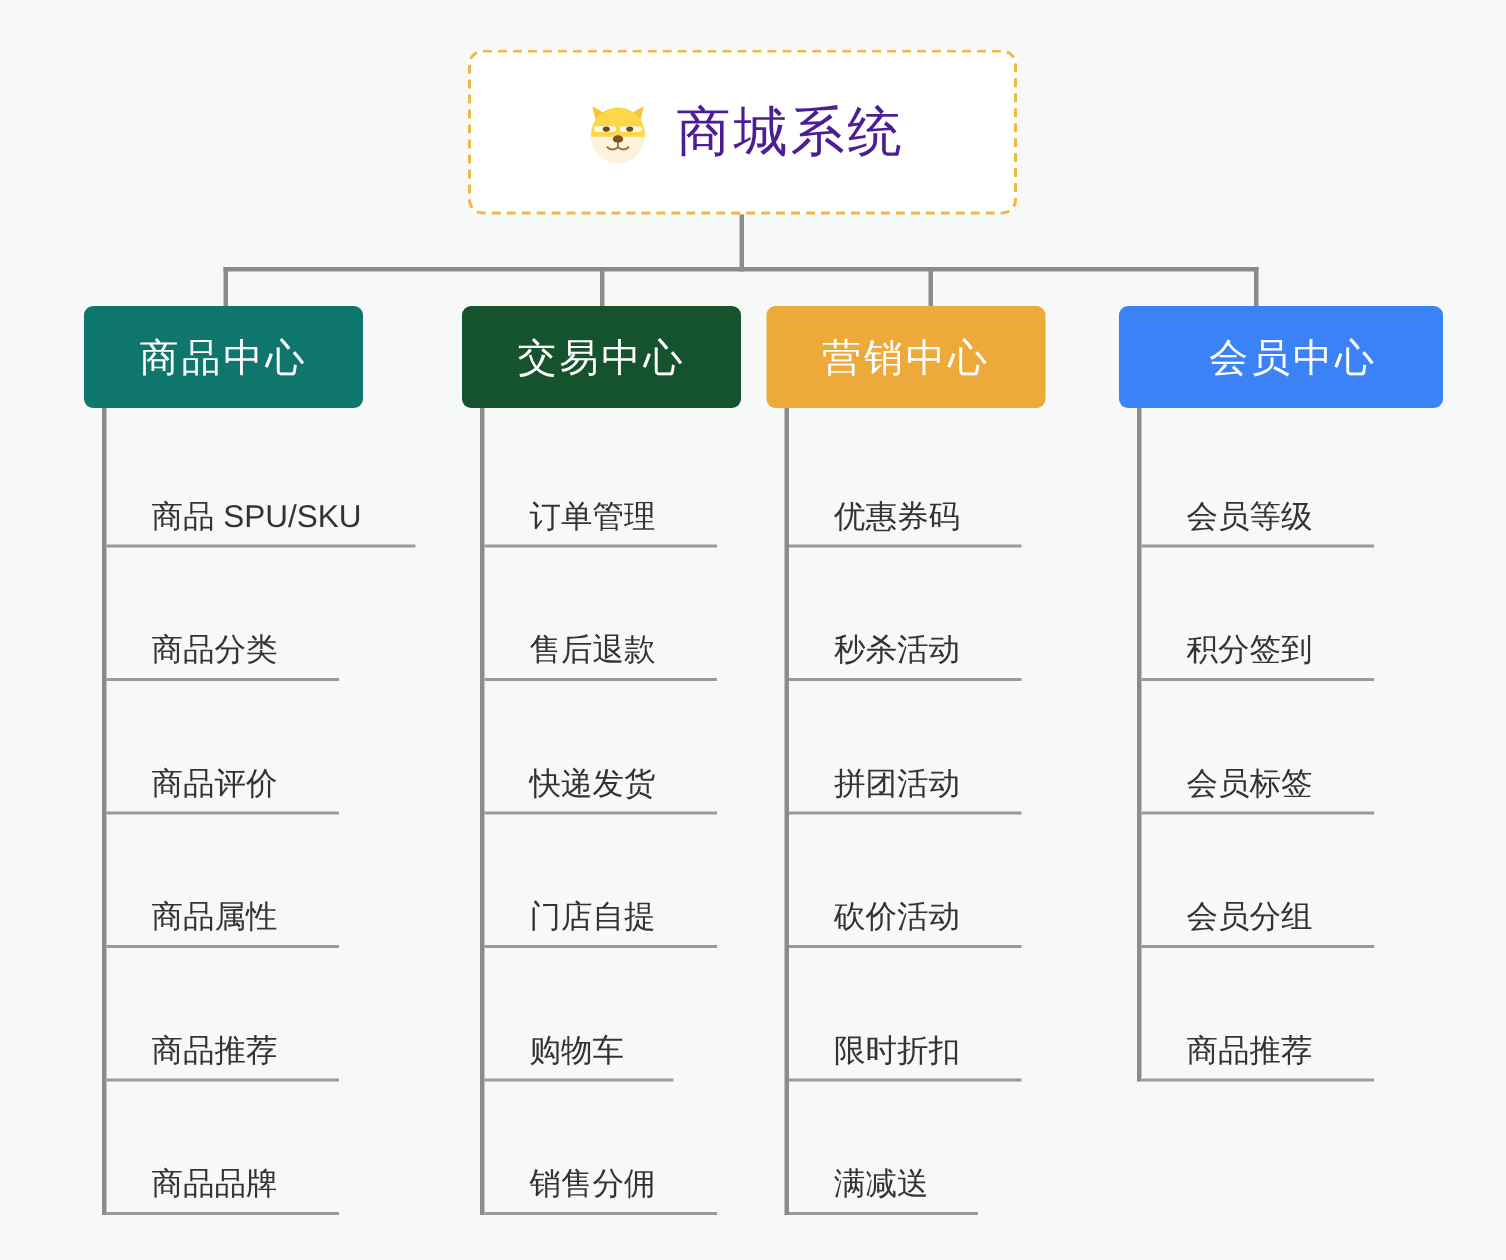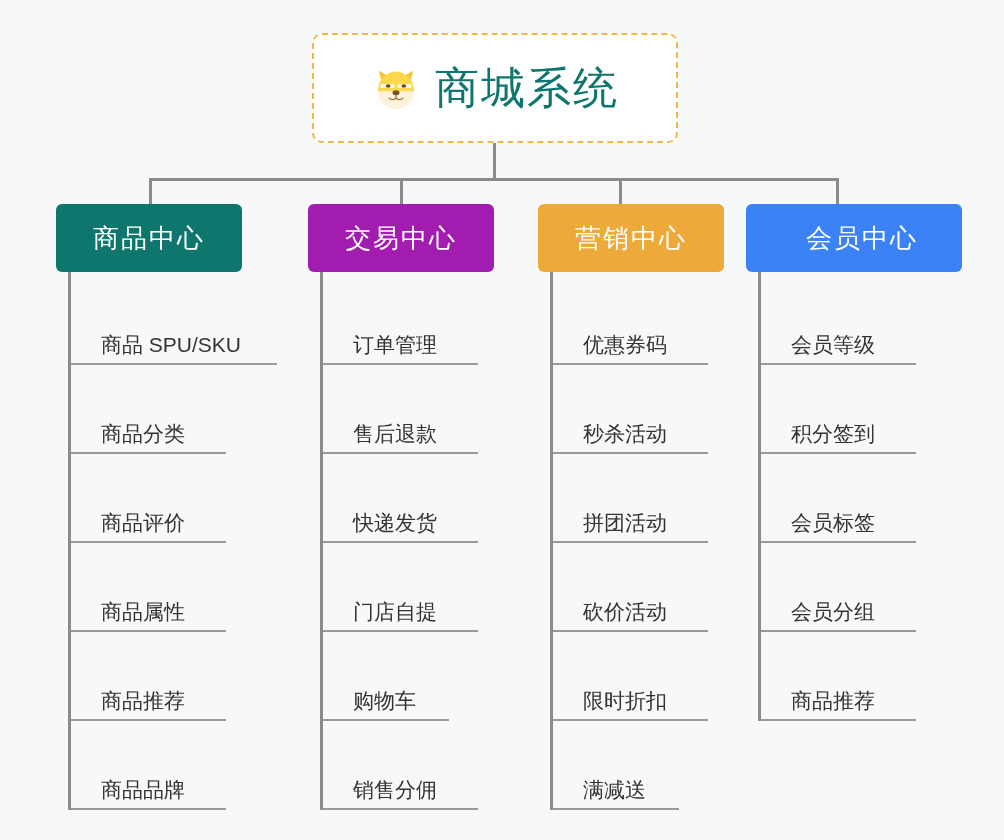--- a/index.html
+++ b/index.html
@@ -34,22 +34,22 @@
     justify-content: center;
     gap: 14px;
   }
   .root-icon {
     width: 50px;
     height: 50px;
     flex: 0 0 auto;
     display: block;
   }
   .root-title {
-    font-size: 44px;
-    color: #0f766e;
+    font-size: 36px;
+    color: #4c1d95;
     letter-spacing: 2px;
     line-height: 1;
     white-space: nowrap;
   }
 
   
   .conn {
     position: absolute;
     background: #8b8b8b;
   }
@@ -158,21 +158,21 @@
           <span class="leaf-label">商品推荐</span>
           <div class="leaf-line" style="width: 155px;"></div>
         </div>
         <div class="leaf">
           <span class="leaf-label">商品品牌</span>
           <div class="leaf-line" style="width: 155px;"></div>
         </div>
       </div>
     </div>
     <div class="column" style="left: 308px;">
-      <div class="cat-box" style="width: 186px; background: #a21caf; align-items: center;">
+      <div class="cat-box" style="width: 186px; background: #14532d; align-items: center;">
         <span>交易中心</span>
       </div>
       <div class="branch">
         <div class="leaf">
           <span class="leaf-label">订单管理</span>
           <div class="leaf-line" style="width: 155px;"></div>
         </div>
         <div class="leaf">
           <span class="leaf-label">售后退款</span>
           <div class="leaf-line" style="width: 155px;"></div>
@@ -188,21 +188,21 @@
         <div class="leaf">
           <span class="leaf-label">购物车</span>
           <div class="leaf-line" style="width: 126px;"></div>
         </div>
         <div class="leaf">
           <span class="leaf-label">销售分佣</span>
           <div class="leaf-line" style="width: 155px;"></div>
         </div>
       </div>
     </div>
-    <div class="column" style="left: 538px;">
+    <div class="column" style="left: 511px;">
       <div class="cat-box" style="width: 186px; background: rgb(237, 169, 58);">
         <span>营销中心</span>
       </div>
       <div class="branch">
         <div class="leaf">
           <span class="leaf-label">优惠券码</span>
           <div class="leaf-line" style="width: 155px;"></div>
         </div>
         <div class="leaf">
           <span class="leaf-label">秒杀活动</span>

